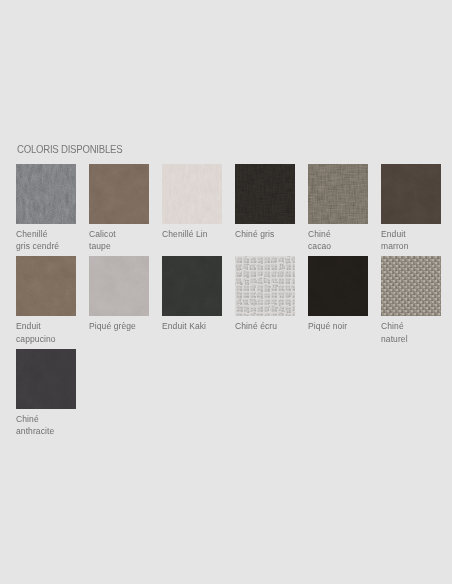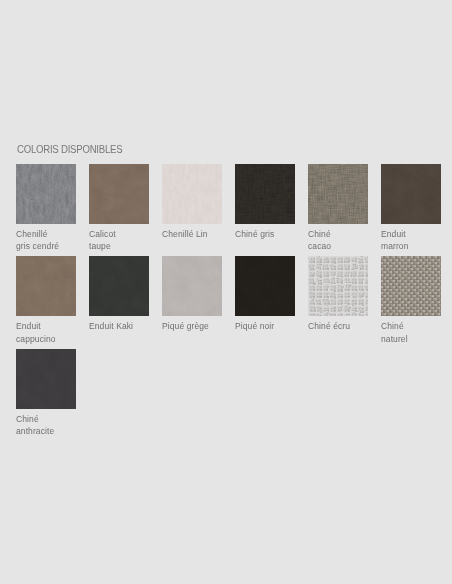--- a/index.html
+++ b/index.html
@@ -267,20 +267,48 @@
             <rect width="60" height="60" filter="url(#m6)" opacity="0.09" style="mix-blend-mode:overlay"></rect>
             <rect width="60" height="60" filter="url(#n6)" opacity="0.06" style="mix-blend-mode:overlay"></rect>
           </svg>
         </span>
         <div class="swatch-label" title="Enduit cappucino">
           <span class="swatch-label-line">Enduit</span>
           <span class="swatch-label-line">cappucino</span>
         </div>
       </div>
       <div class="swatch-cell">
+        <span class="swatch-chip" style="background: rgb(185, 179, 178);">
+          <svg class="tex" viewBox="0 0 60 60" preserveAspectRatio="none">
+            <defs>
+              <filter id="n8" x="0" y="0" width="100%" height="100%" color-interpolation-filters="sRGB">
+                <feTurbulence type="fractalNoise" baseFrequency="0.9" numOctaves="2" seed="97"></feTurbulence>
+                <feColorMatrix type="saturate" values="0"></feColorMatrix>
+                <feComponentTransfer>
+                  <feFuncA type="discrete" tableValues="1 1"></feFuncA>
+                </feComponentTransfer>
+              </filter>
+              <filter id="m8" x="0" y="0" width="100%" height="100%" color-interpolation-filters="sRGB">
+                <feTurbulence type="fractalNoise" baseFrequency="0.07" numOctaves="3" seed="119"></feTurbulence>
+                <feColorMatrix type="saturate" values="0"></feColorMatrix>
+                <feComponentTransfer>
+                  <feFuncA type="discrete" tableValues="1 1"></feFuncA>
+                </feComponentTransfer>
+              </filter>
+            </defs>
+            <rect width="60" height="60" fill="#b9b3b2"></rect>
+            <rect width="60" height="60" filter="url(#m8)" opacity="0.09" style="mix-blend-mode:overlay"></rect>
+            <rect width="60" height="60" filter="url(#n8)" opacity="0.06" style="mix-blend-mode:overlay"></rect>
+          </svg>
+        </span>
+        <div class="swatch-label" title="Piqué grège">
+          <span class="swatch-label-line">Piqué grège</span>
+        </div>
+      </div>
+      <div class="swatch-cell">
         <span class="swatch-chip" style="background: rgb(53, 55, 52);">
           <svg class="tex" viewBox="0 0 60 60" preserveAspectRatio="none">
             <defs>
               <filter id="n7" x="0" y="0" width="100%" height="100%" color-interpolation-filters="sRGB">
                 <feTurbulence type="fractalNoise" baseFrequency="0.9" numOctaves="2" seed="86"></feTurbulence>
                 <feColorMatrix type="saturate" values="0"></feColorMatrix>
                 <feComponentTransfer>
                   <feFuncA type="discrete" tableValues="1 1"></feFuncA>
                 </feComponentTransfer>
               </filter>
@@ -292,76 +320,20 @@
                 </feComponentTransfer>
               </filter>
             </defs>
             <rect width="60" height="60" fill="#353734"></rect>
             <rect width="60" height="60" filter="url(#m7)" opacity="0.09" style="mix-blend-mode:overlay"></rect>
             <rect width="60" height="60" filter="url(#n7)" opacity="0.06" style="mix-blend-mode:overlay"></rect>
           </svg>
         </span>
         <div class="swatch-label" title="Enduit Kaki">
           <span class="swatch-label-line">Enduit Kaki</span>
-        </div>
-      </div>
-      <div class="swatch-cell">
-        <span class="swatch-chip" style="background: rgb(185, 179, 178);">
-          <svg class="tex" viewBox="0 0 60 60" preserveAspectRatio="none">
-            <defs>
-              <filter id="n8" x="0" y="0" width="100%" height="100%" color-interpolation-filters="sRGB">
-                <feTurbulence type="fractalNoise" baseFrequency="0.9" numOctaves="2" seed="97"></feTurbulence>
-                <feColorMatrix type="saturate" values="0"></feColorMatrix>
-                <feComponentTransfer>
-                  <feFuncA type="discrete" tableValues="1 1"></feFuncA>
-                </feComponentTransfer>
-              </filter>
-              <filter id="m8" x="0" y="0" width="100%" height="100%" color-interpolation-filters="sRGB">
-                <feTurbulence type="fractalNoise" baseFrequency="0.07" numOctaves="3" seed="119"></feTurbulence>
-                <feColorMatrix type="saturate" values="0"></feColorMatrix>
-                <feComponentTransfer>
-                  <feFuncA type="discrete" tableValues="1 1"></feFuncA>
-                </feComponentTransfer>
-              </filter>
-            </defs>
-            <rect width="60" height="60" fill="#b9b3b2"></rect>
-            <rect width="60" height="60" filter="url(#m8)" opacity="0.09" style="mix-blend-mode:overlay"></rect>
-            <rect width="60" height="60" filter="url(#n8)" opacity="0.06" style="mix-blend-mode:overlay"></rect>
-          </svg>
-        </span>
-        <div class="swatch-label" title="Piqué grège">
-          <span class="swatch-label-line">Piqué grège</span>
-        </div>
-      </div>
-      <div class="swatch-cell">
-        <span class="swatch-chip" style="background: rgb(34, 30, 26);">
-          <svg class="tex" viewBox="0 0 60 60" preserveAspectRatio="none">
-            <defs>
-              <filter id="n9" x="0" y="0" width="100%" height="100%" color-interpolation-filters="sRGB">
-                <feTurbulence type="fractalNoise" baseFrequency="0.9" numOctaves="2" seed="108"></feTurbulence>
-                <feColorMatrix type="saturate" values="0"></feColorMatrix>
-                <feComponentTransfer>
-                  <feFuncA type="discrete" tableValues="1 1"></feFuncA>
-                </feComponentTransfer>
-              </filter>
-              <filter id="m9" x="0" y="0" width="100%" height="100%" color-interpolation-filters="sRGB">
-                <feTurbulence type="fractalNoise" baseFrequency="0.07" numOctaves="3" seed="130"></feTurbulence>
-                <feColorMatrix type="saturate" values="0"></feColorMatrix>
-                <feComponentTransfer>
-                  <feFuncA type="discrete" tableValues="1 1"></feFuncA>
-                </feComponentTransfer>
-              </filter>
-            </defs>
-            <rect width="60" height="60" fill="#221e1a"></rect>
-            <rect width="60" height="60" filter="url(#m9)" opacity="0.09" style="mix-blend-mode:overlay"></rect>
-            <rect width="60" height="60" filter="url(#n9)" opacity="0.06" style="mix-blend-mode:overlay"></rect>
-          </svg>
-        </span>
-        <div class="swatch-label" title="Piqué noir">
-          <span class="swatch-label-line">Piqué noir</span>
         </div>
       </div>
       <div class="swatch-cell">
         <span class="swatch-chip" style="background: rgb(210, 208, 205);">
           <svg class="tex" viewBox="0 0 60 60" preserveAspectRatio="none">
             <defs>
               <pattern id="p10" width="7" height="7" patternUnits="userSpaceOnUse">
                 <rect width="7" height="7" fill="#b0aead"></rect>
                 <rect x="0" y="0" width="7" height="1.7" fill="#dbd9d8"></rect>
                 <rect x="0" y="0" width="1.7" height="7" fill="#dbd9d8"></rect>
@@ -389,20 +361,48 @@
             <g filter="url(#e10)">
               <rect x="-5" y="-5" width="70" height="70" fill="url(#q10)"></rect>
             </g>
           </svg>
         </span>
         <div class="swatch-label" title="Chiné écru">
           <span class="swatch-label-line">Chiné écru</span>
         </div>
       </div>
       <div class="swatch-cell">
+        <span class="swatch-chip" style="background: rgb(34, 30, 26);">
+          <svg class="tex" viewBox="0 0 60 60" preserveAspectRatio="none">
+            <defs>
+              <filter id="n9" x="0" y="0" width="100%" height="100%" color-interpolation-filters="sRGB">
+                <feTurbulence type="fractalNoise" baseFrequency="0.9" numOctaves="2" seed="108"></feTurbulence>
+                <feColorMatrix type="saturate" values="0"></feColorMatrix>
+                <feComponentTransfer>
+                  <feFuncA type="discrete" tableValues="1 1"></feFuncA>
+                </feComponentTransfer>
+              </filter>
+              <filter id="m9" x="0" y="0" width="100%" height="100%" color-interpolation-filters="sRGB">
+                <feTurbulence type="fractalNoise" baseFrequency="0.07" numOctaves="3" seed="130"></feTurbulence>
+                <feColorMatrix type="saturate" values="0"></feColorMatrix>
+                <feComponentTransfer>
+                  <feFuncA type="discrete" tableValues="1 1"></feFuncA>
+                </feComponentTransfer>
+              </filter>
+            </defs>
+            <rect width="60" height="60" fill="#221e1a"></rect>
+            <rect width="60" height="60" filter="url(#m9)" opacity="0.09" style="mix-blend-mode:overlay"></rect>
+            <rect width="60" height="60" filter="url(#n9)" opacity="0.06" style="mix-blend-mode:overlay"></rect>
+          </svg>
+        </span>
+        <div class="swatch-label" title="Piqué noir">
+          <span class="swatch-label-line">Piqué noir</span>
+        </div>
+      </div>
+      <div class="swatch-cell">
         <span class="swatch-chip" style="background: rgb(157, 147, 134);">
           <svg class="tex" viewBox="0 0 60 60" preserveAspectRatio="none">
             <defs>
               <pattern id="p11" width="6" height="6" patternUnits="userSpaceOnUse">
                 <rect width="6" height="6" fill="#989084"></rect>
                 <rect x="0.15" y="0.35" width="2.3" height="1.4" fill="#c4beb6"></rect>
                 <rect x="3.15" y="3.35" width="2.3" height="1.4" fill="#c4beb6"></rect>
                 <rect x="0.15" y="2.95" width="2.3" height="0.7" fill="#afa79c"></rect>
                 <rect x="3.15" y="-0.05" width="2.3" height="0.7" fill="#afa79c"></rect>
                 <rect x="2.55" y="0" width="0.95" height="3" fill="#6d675f"></rect>

